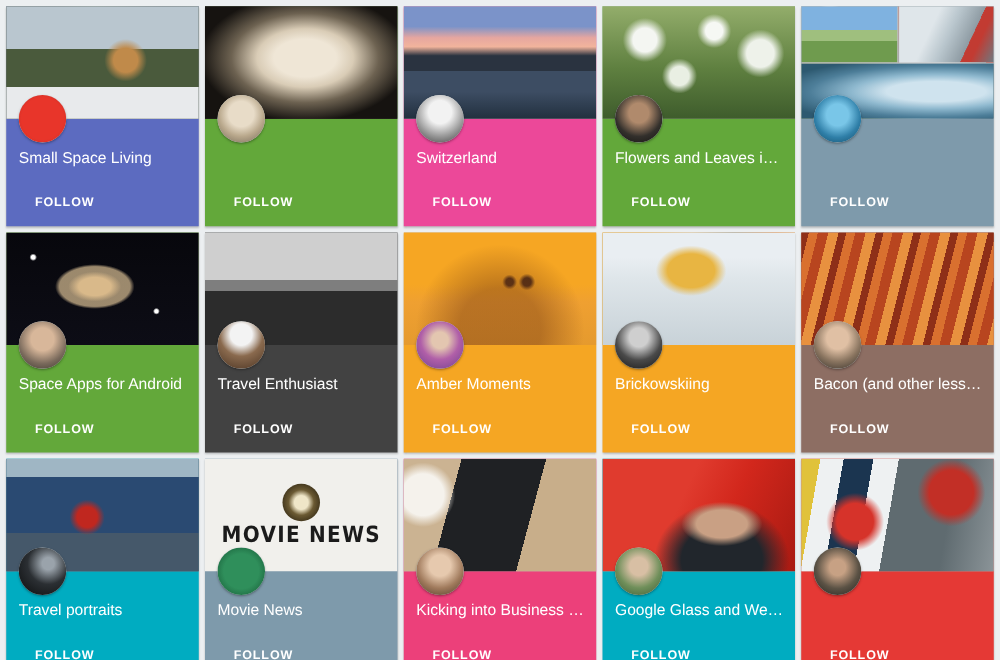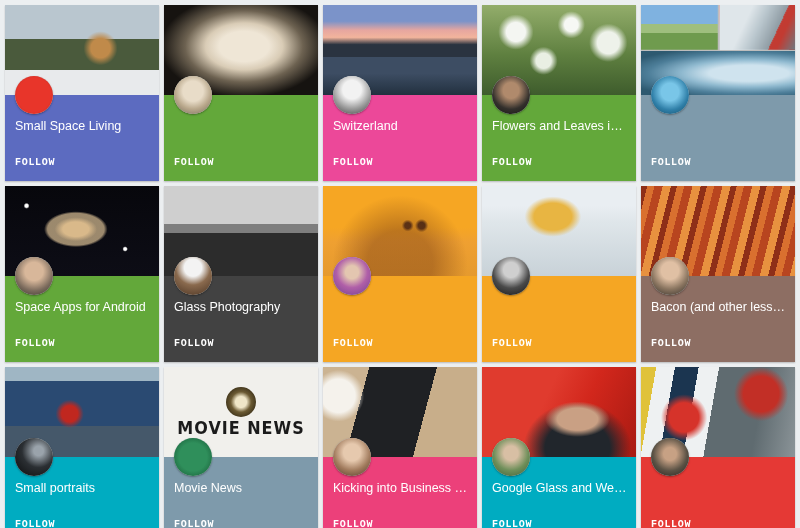--- a/index.html
+++ b/index.html
@@ -72,31 +72,31 @@
     font-size: 12.5px;
     line-height: 15px;
     color: #ffffff;
     white-space: nowrap;
     overflow: hidden;
     text-overflow: ellipsis;
   }
 
   .follow-btn {
     position: absolute;
-    left: 10px;
+    left: 23px;
     bottom: 13px;
     font-size: 10px;
     font-weight: bold;
     letter-spacing: 0.7px;
     color: #ffffff;
     background: none;
     border: none;
     padding: 0;
     cursor: pointer;
-    font-family: Liberation Mono, monospace;
+    font-family: Liberation Sans, sans-serif;
   }
 
   
   .collage {
     position: absolute;
     inset: 0;
     display: grid;
     grid-template-columns: 1fr 1fr;
     grid-template-rows: 1fr 1fr;
     gap: 1px;
@@ -312,59 +312,61 @@
         <div class="card-title">Space Apps for Android</div>
         <button class="follow-btn">FOLLOW</button>
       </div>
     </div>
     <div class="card" style="background: rgb(66, 66, 66);">
       <div class="card-media ph-travel"></div>
       <div class="avatar">
         <div class="av-inner av-cap"></div>
       </div>
       <div class="card-body">
-        <div class="card-title">Glass Photography</div>
+        <div class="card-title">Travel Enthusiast</div>
         <button class="follow-btn">FOLLOW</button>
       </div>
     </div>
     <div class="card" style="background: rgb(245, 166, 35);">
       <div class="card-media ph-amber"></div>
       <div class="avatar">
         <div class="av-inner av-floral"></div>
       </div>
       <div class="card-body">
+        <div class="card-title">Amber Moments</div>
         <button class="follow-btn">FOLLOW</button>
       </div>
     </div>
     <div class="card" style="background: rgb(245, 166, 35);">
       <div class="card-media ph-lego"></div>
       <div class="avatar">
         <div class="av-inner av-cap2"></div>
       </div>
       <div class="card-body">
+        <div class="card-title">Brickowskiing</div>
         <button class="follow-btn">FOLLOW</button>
       </div>
     </div>
     <div class="card" style="background: rgb(141, 110, 99);">
       <div class="card-media ph-bacon"></div>
       <div class="avatar">
         <div class="av-inner av-beard"></div>
       </div>
       <div class="card-body">
         <div class="card-title">Bacon (and other lesser foo…</div>
         <button class="follow-btn">FOLLOW</button>
       </div>
     </div>
     <div class="card" style="background: rgb(0, 172, 193);">
       <div class="card-media ph-street"></div>
       <div class="avatar">
         <div class="av-inner av-sil"></div>
       </div>
       <div class="card-body">
-        <div class="card-title">Small portraits</div>
+        <div class="card-title">Travel portraits</div>
         <button class="follow-btn">FOLLOW</button>
       </div>
     </div>
     <div class="card" style="background: rgb(126, 154, 171);">
       <div class="card-media ph-movienews">
         <div class="mn-wrap">
           <div class="mn-badge"></div>
           <div class="mn-text">MOVIE NEWS</div>
         </div>
       </div>

